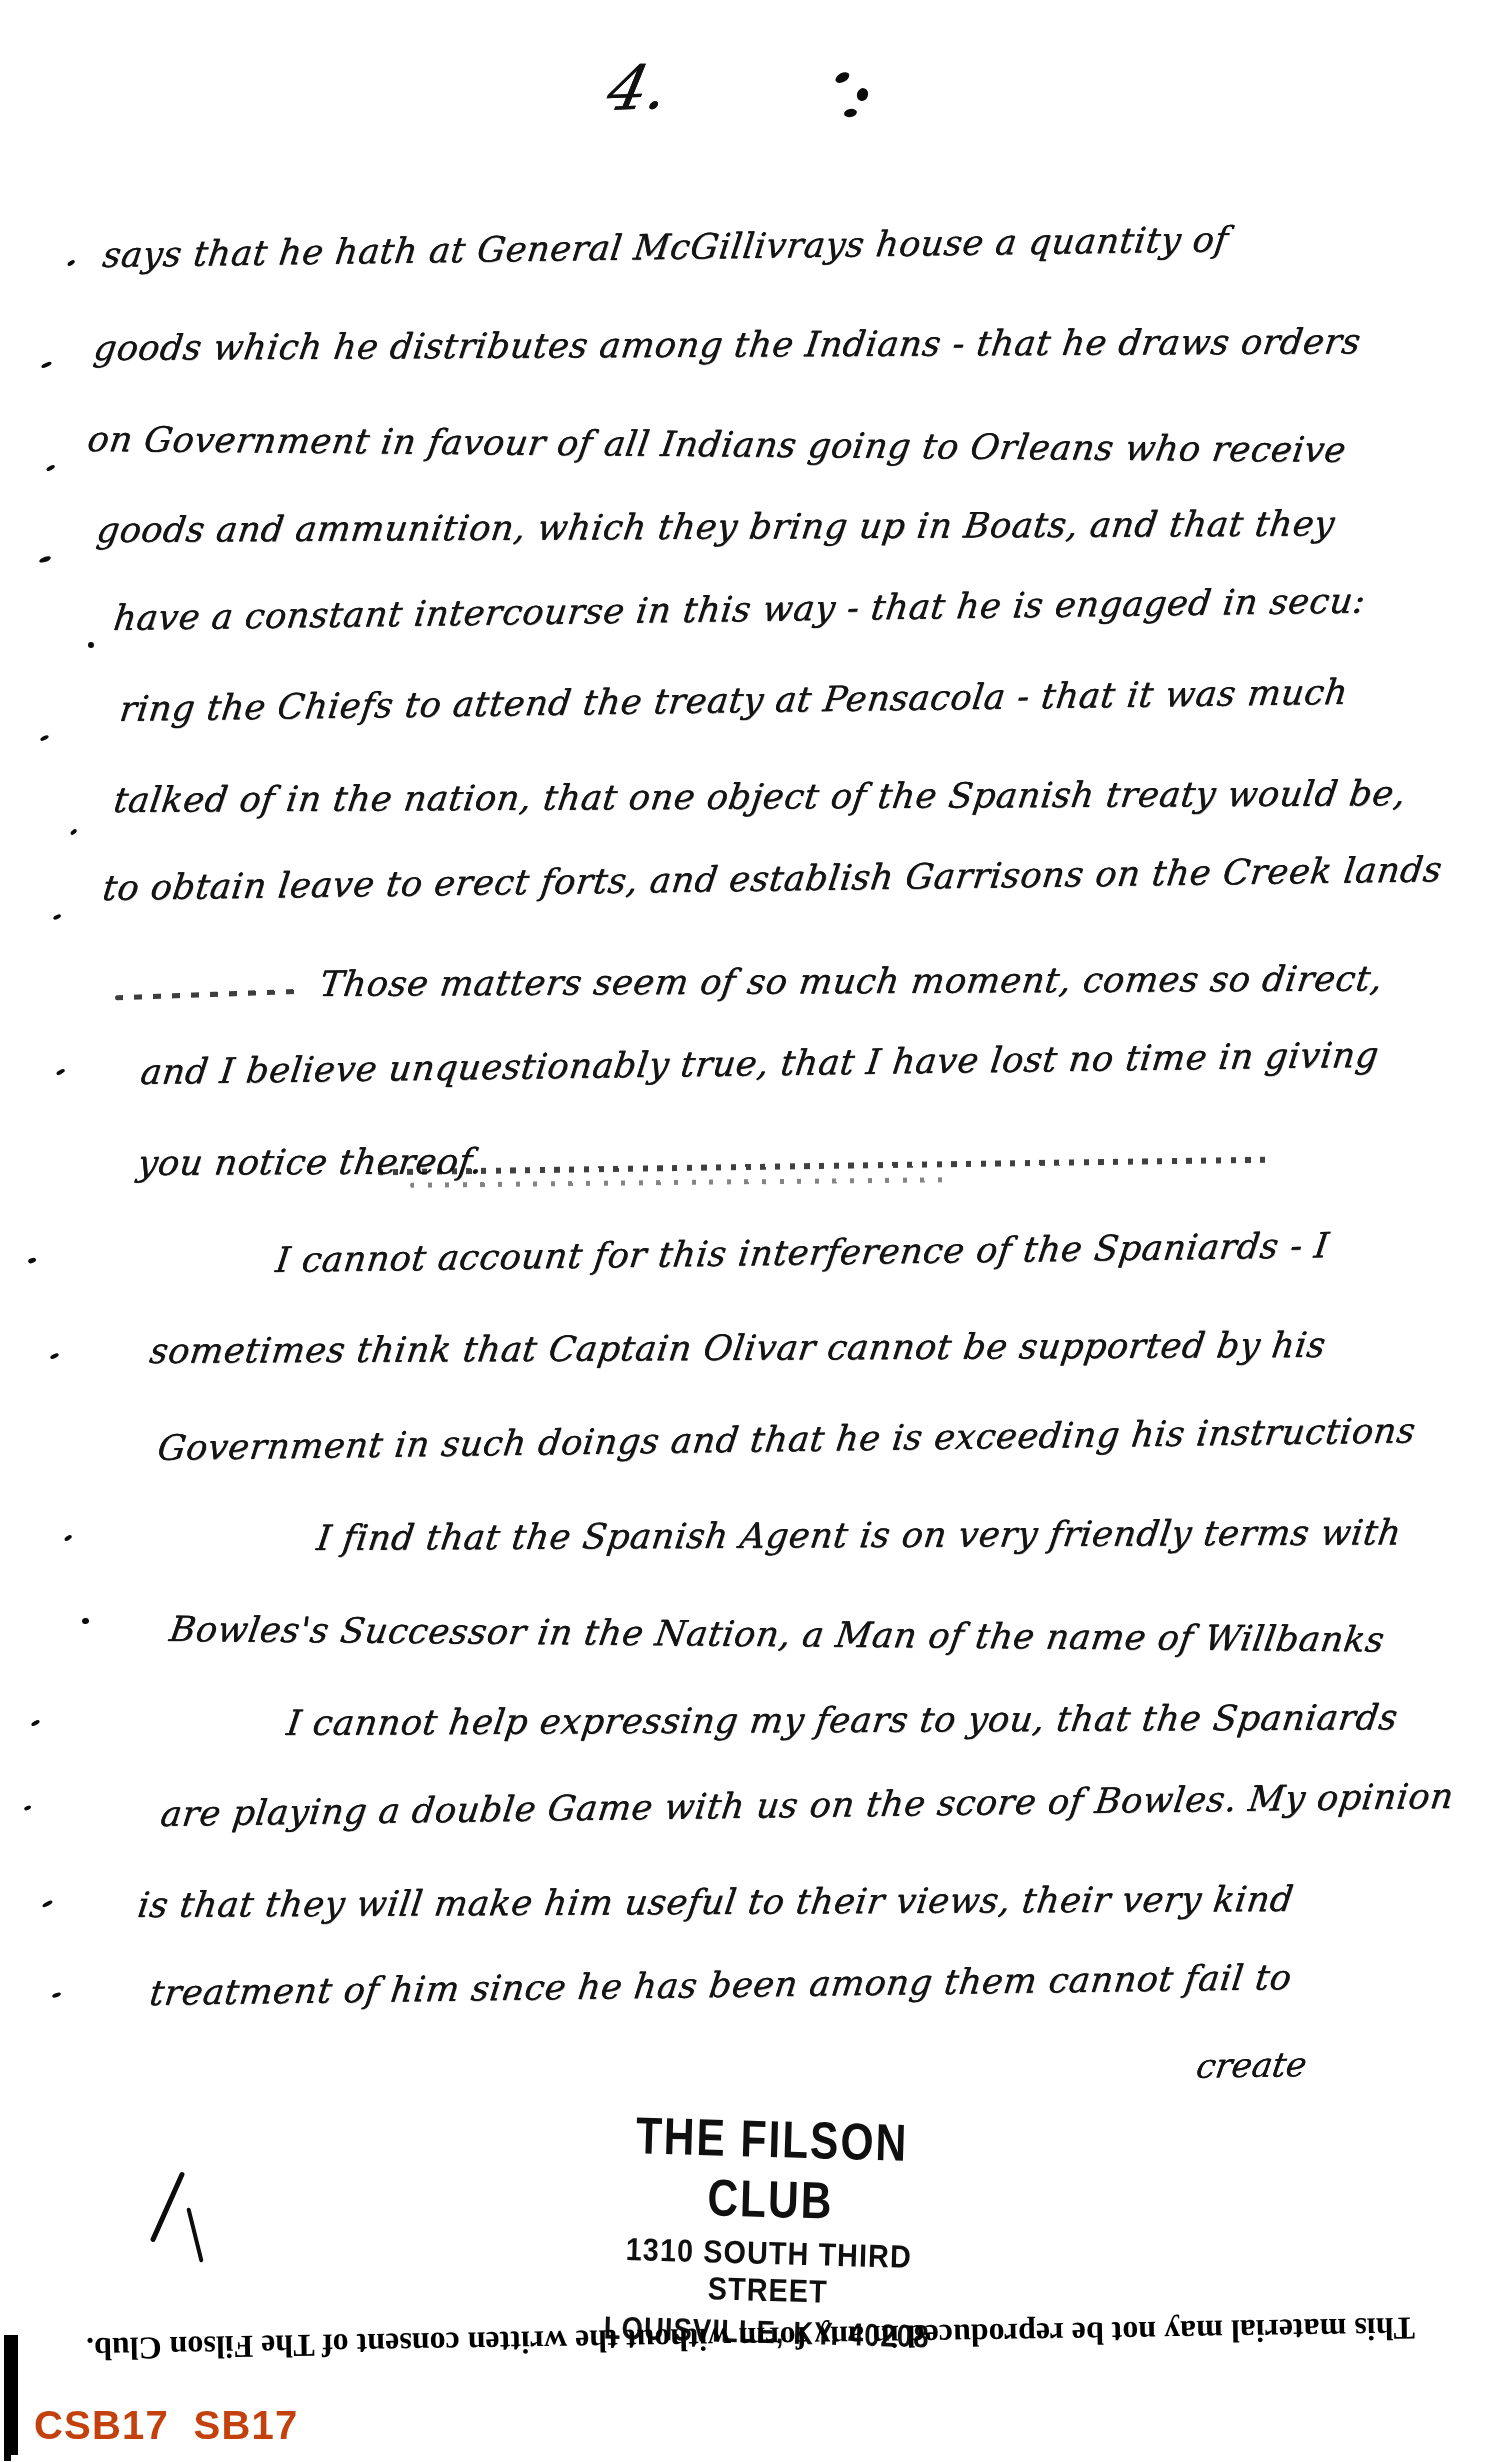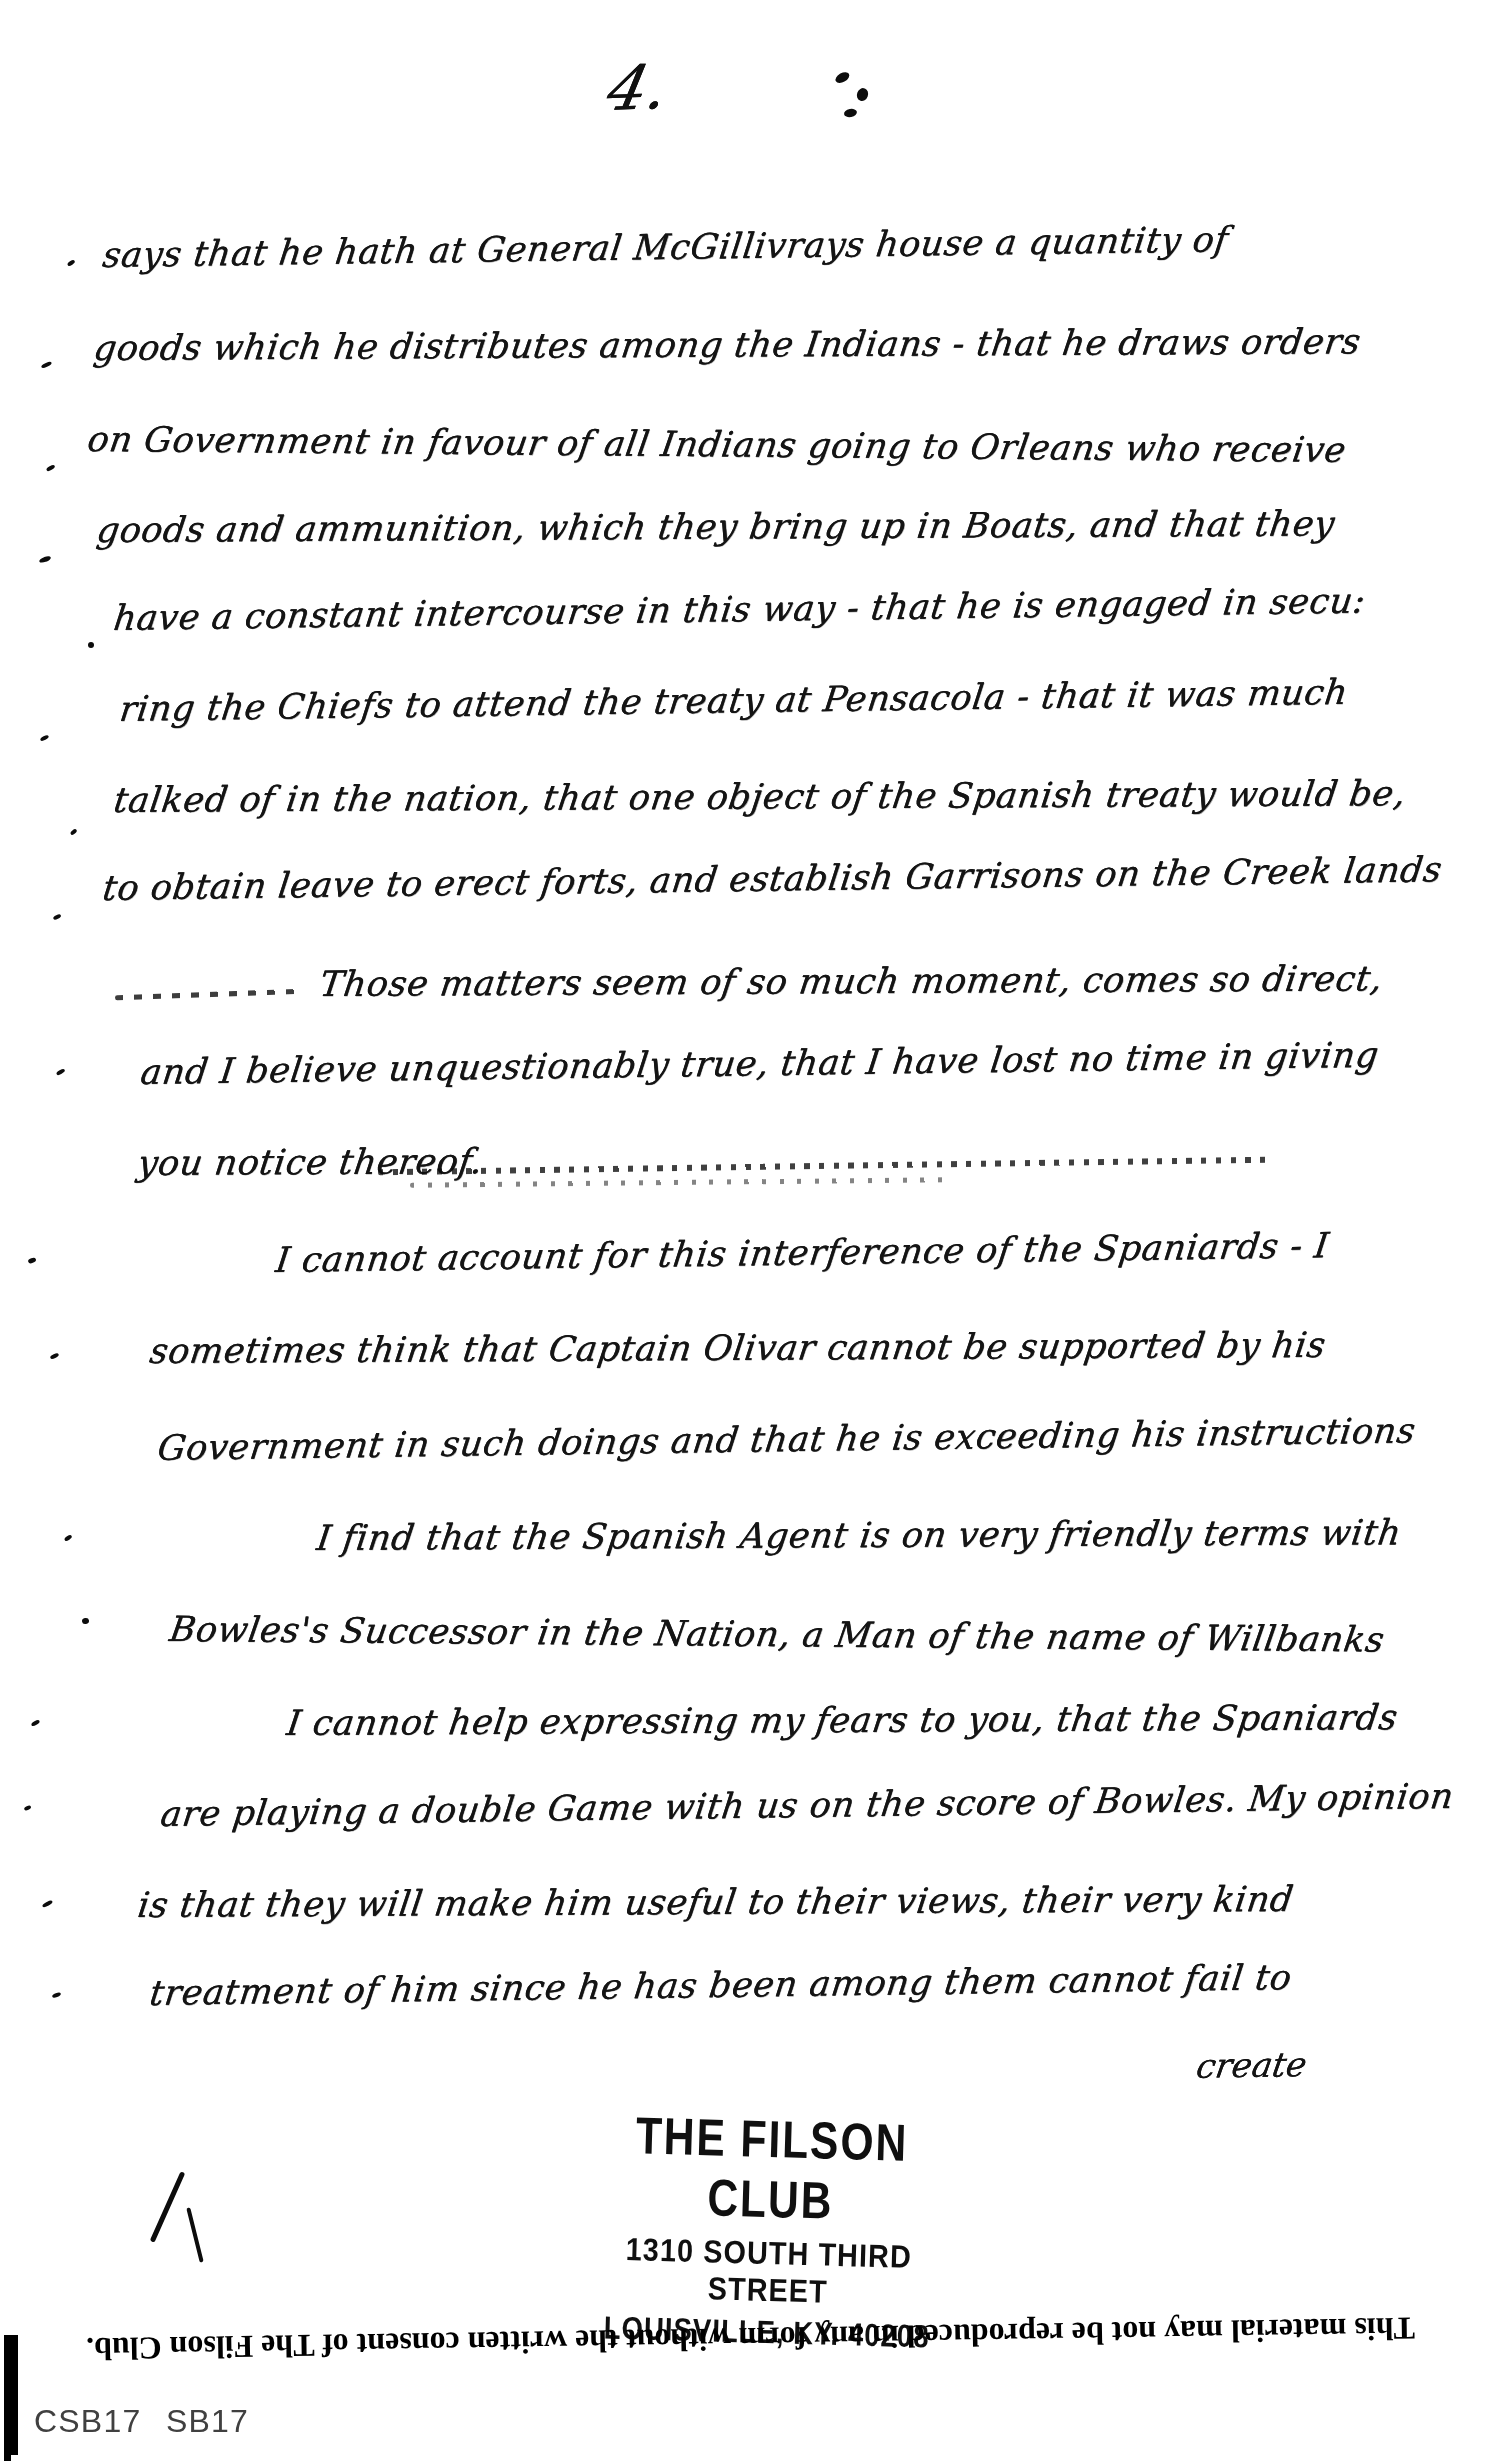--- a/index.html
+++ b/index.html
@@ -59,21 +59,21 @@
     text-align:center; white-space:nowrap;
     font-family:"Liberation Serif", serif;
     font-weight:bold; font-size:32px; color:#000;
     transform:rotate(179.1deg);
   }
 
   
   .codes {
     position:absolute; top:2403px; left:34px;
     font-family:"Liberation Sans", sans-serif;
-    font-weight:normal; font-size:32px; color:#404040;
+    font-weight:bold; font-size:40px; color:#c2410c;
     letter-spacing:1.2px;
   }
   .codes span { margin-right:24.6px; }
 
   
   .scan-bar  { position:absolute; left:3.5px;  top:2335px; width:14px; height:120px; background:#000; }
   .scan-foot { position:absolute; left:3.5px;  top:2452px; width:7px; height:9.4px;  background:#000; }
   .speck { position:absolute; background:#0c0c0c; border-radius:50%; }
   .leader {
     position:absolute; left:115px; top:992px; width:189px; height:5.3px;

